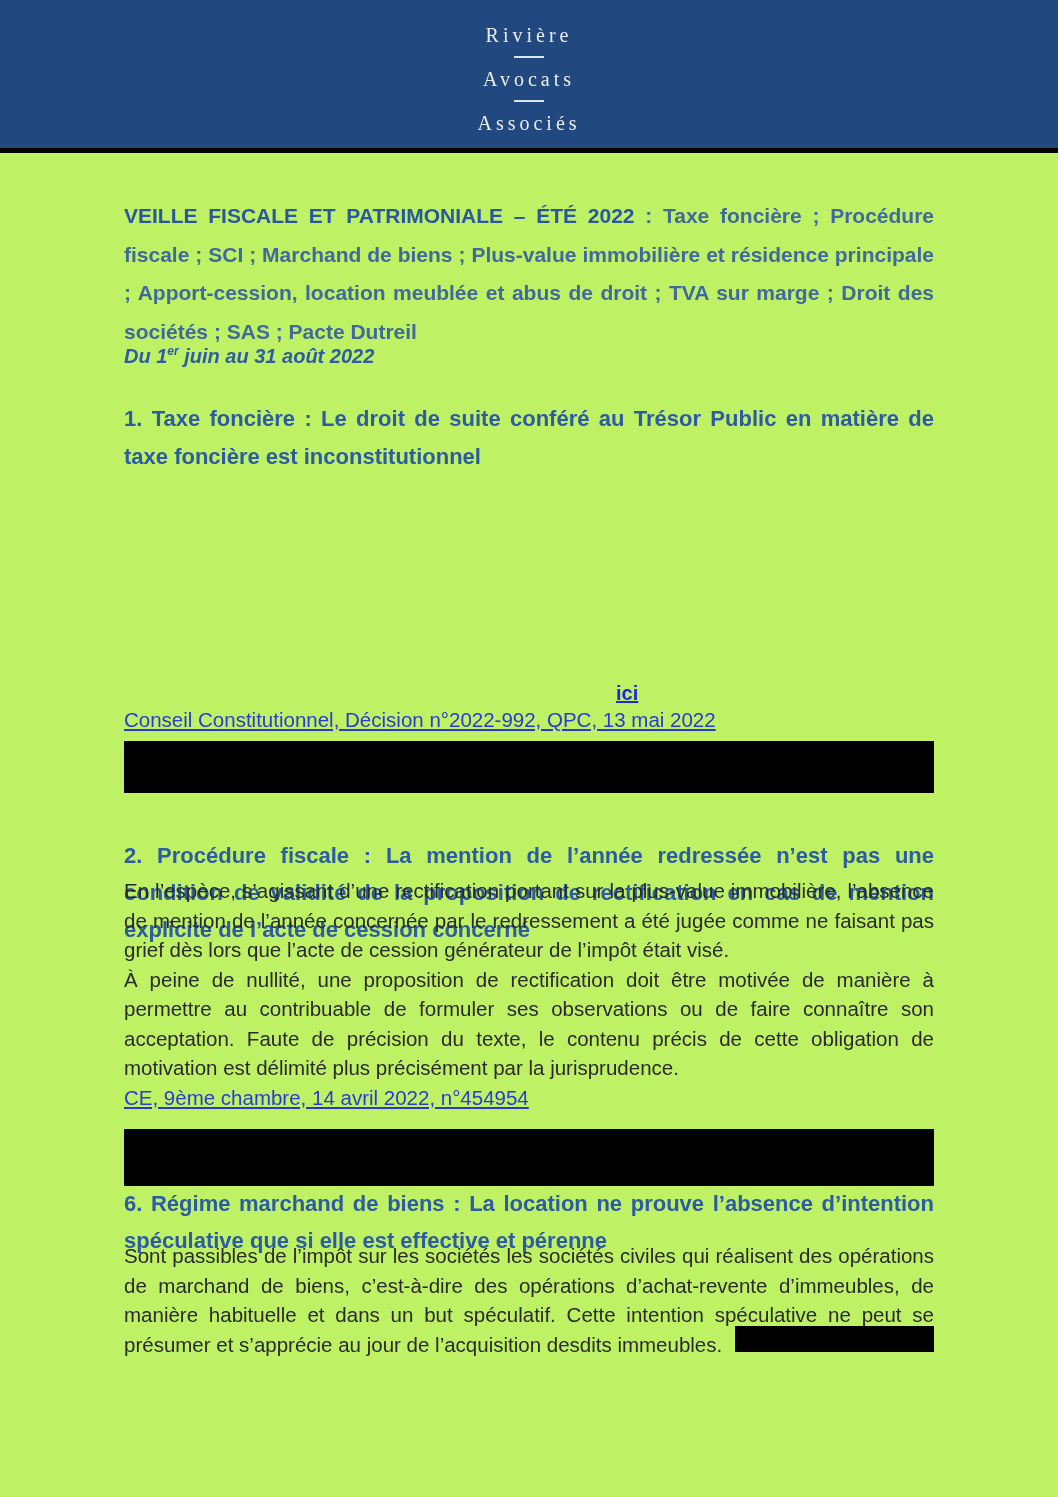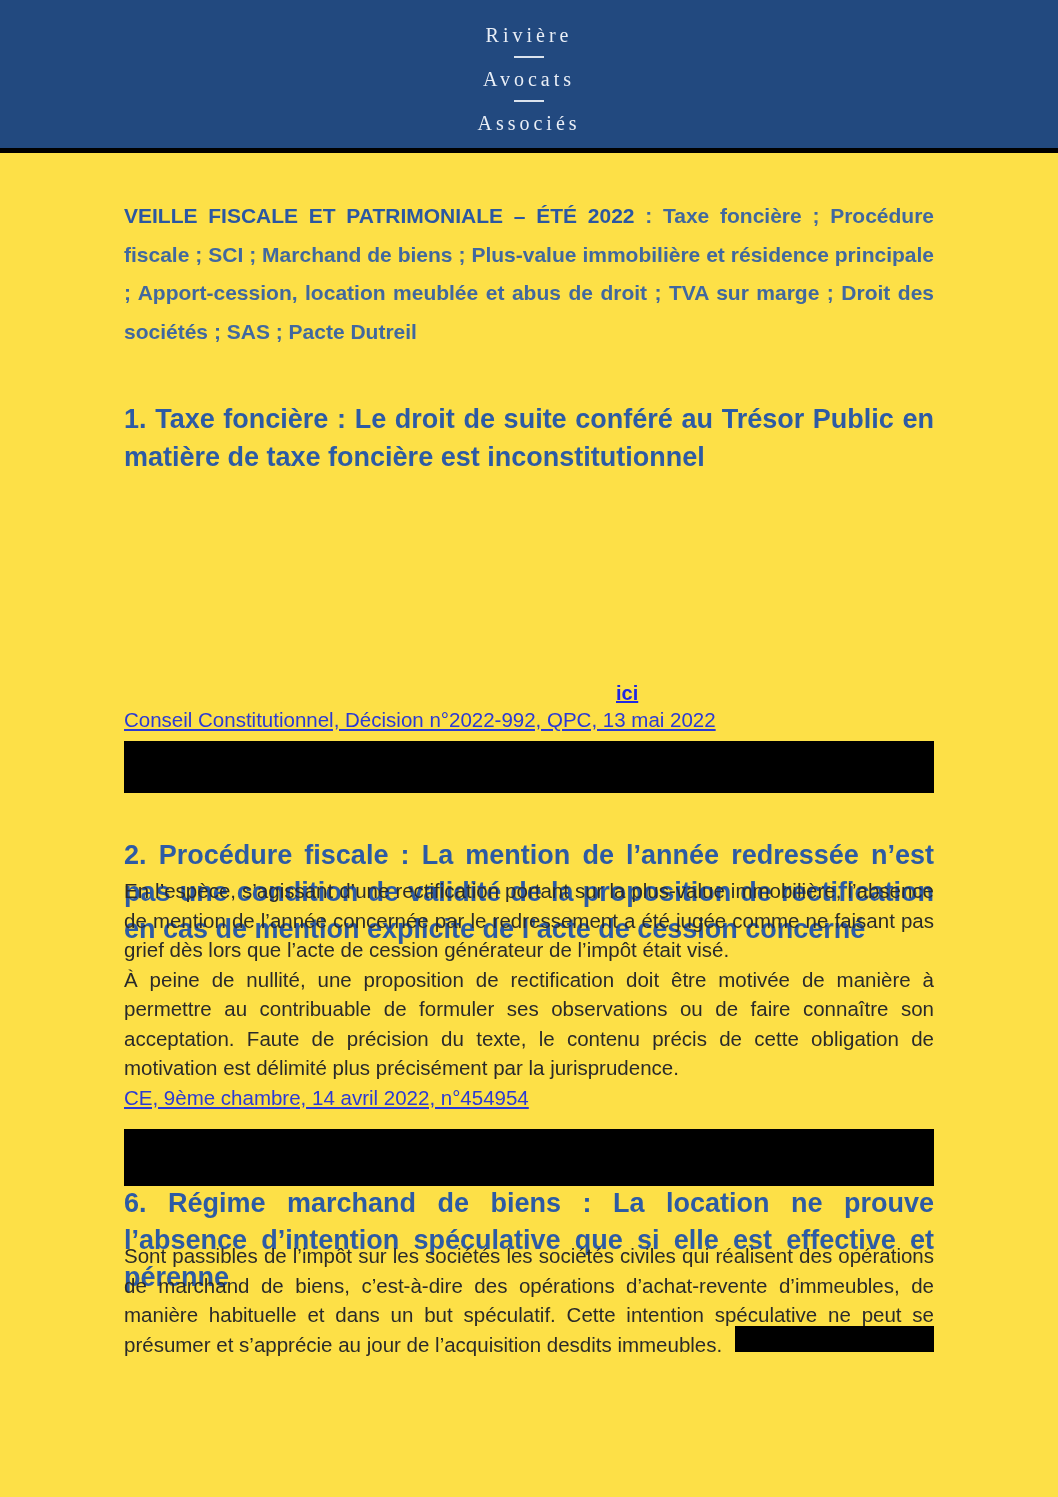--- a/index.html
+++ b/index.html
@@ -1,20 +1,20 @@
 <!DOCTYPE html>
 <html lang="fr"><head>
 <meta charset="utf-8">
 <style>
   html, body { margin: 0; padding: 0; background: #ffffff; }
   .page {
     position: relative;
     width: 1058px;
     height: 1497px;
-    background: #fde047;
+    background: #bef264;
     overflow: hidden;
     font-family: "Liberation Sans", sans-serif;
   }
 
   
   .band {
     position: absolute;
     left: 0; top: 0;
     width: 1058px; height: 148px;
     background: #22497F;
@@ -64,21 +64,21 @@
     top: 344px;
     font-style: italic;
     font-weight: 600;
     font-size: 20px;
     color: #2E5CA8;
   }
   .date-line sup { font-size: 12px; }
 
   .sec-heading {
     font-weight: 700;
-    font-size: 27px;
+    font-size: 22px;
     color: #2D5BA4;
   }
   .h1 { top: 400px; line-height: 38px; }
   .h2 { top: 793px; line-height: 37px; margin-top: 44px; }
   .h3 { top: 1185px; line-height: 37px; }
 
   .body-flow {
     font-size: 20.5px;
     line-height: 29.5px;
     color: #2A2A2A;
@@ -130,20 +130,23 @@
       <div class="logo-rule"></div>
       <div class="logo-line">Associés</div>
     </div>
   </div>
   <div class="band-underline"></div>
 
   <div class="col doc-title justify">
     <span class="title-bold">VEILLE FISCALE ET PATRIMONIALE – ÉTÉ 2022</span><span> : Taxe foncière ; Procédure fiscale ; SCI ; Marchand de biens ; Plus-value immobilière et résidence principale ; Apport-cession, location meublée et abus de droit ; TVA sur marge ; Droit des sociétés ; SAS ; Pacte Dutreil</span>
   </div>
 
+  <div class="col date-line">
+    <span>Du 1</span><sup>er</sup><span> juin au 31 août 2022</span>
+  </div>
 
   <div class="col sec-heading h1 justify">1. Taxe foncière : Le droit de suite conféré au Trésor Public en matière de taxe foncière est inconstitutionnel</div>
 
   <a class="standalone-ici ici-link">ici</a>
 
   <a class="conseil-link-line doc-link">Conseil Constitutionnel, Décision n°2022-992, QPC, 13 mai 2022</a>
 
   <div class="redact redact-a"></div>
 
   <div class="col sec-heading h2 justify">2. Procédure fiscale : La mention de l’année redressée n’est pas une condition de validité de la proposition de rectification en cas de mention explicite de l’acte de cession concerné</div>

